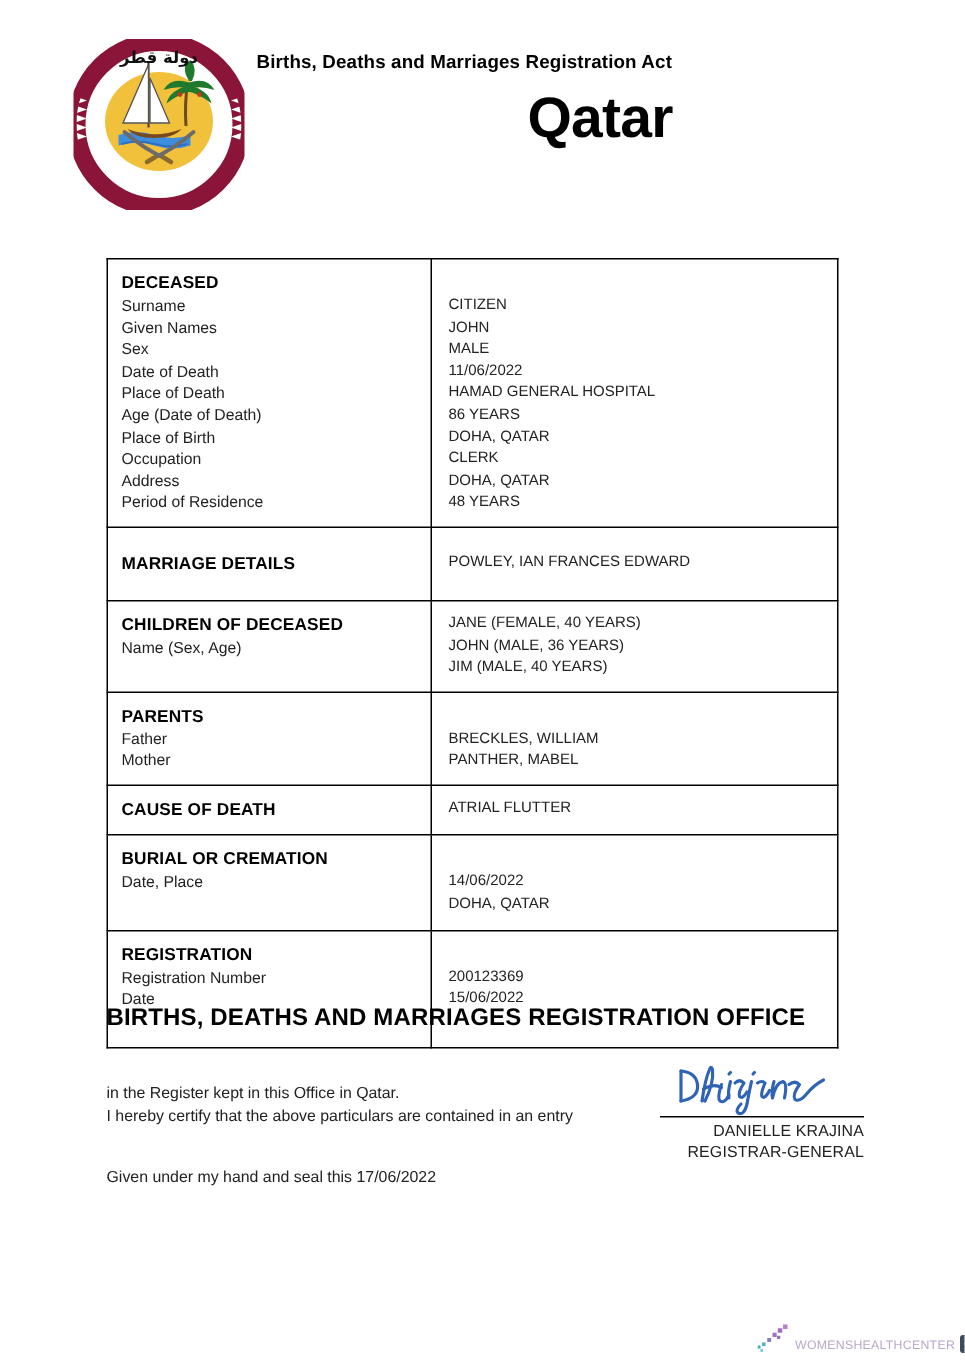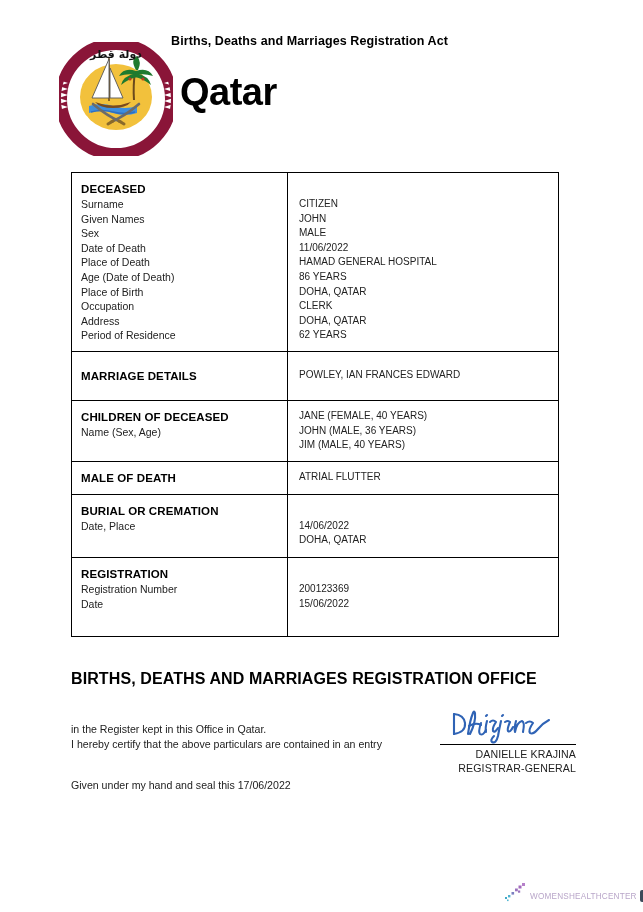--- a/index.html
+++ b/index.html
@@ -17,41 +17,41 @@
     position: relative;
   }
 
   
   .header {
     position: relative;
     height: 168px;
   }
   .emblem {
     position: absolute;
-    left: 59px;
+    left: 49px;
     top: 26px;
     width: 126px;
     height: 114px;
-    margin-top: 16px;
   }
   .act-title {
     position: absolute;
     left: 171px;
     top: 34px;
     font-size: 12.5px;
     font-weight: bold;
     letter-spacing: 0.1px;
     color: #000;
     white-space: nowrap;
   }
   .country-title {
     position: absolute;
     left: 180px;
-    top: 73px;
+    top: 60px;
     width: 440px;
+    text-align: center;
     font-size: 38px;
     font-weight: bold;
     letter-spacing: -0.5px;
     color: #000;
     line-height: 1;
   }
   .doc-title {
     position: absolute;
     left: 70px;
     top: 126px;
@@ -304,21 +304,21 @@
           <div class="val-offset"></div>
           <div class="val-line">CITIZEN</div>
           <div class="val-line">JOHN</div>
           <div class="val-line">MALE</div>
           <div class="val-line">11/06/2022</div>
           <div class="val-line">HAMAD GENERAL HOSPITAL</div>
           <div class="val-line">86 YEARS</div>
           <div class="val-line">DOHA, QATAR</div>
           <div class="val-line">CLERK</div>
           <div class="val-line">DOHA, QATAR</div>
-          <div class="val-line">62 YEARS</div>
+          <div class="val-line">48 YEARS</div>
         </div>
       </td>
     </tr>
 
     <tr>
       <td>
         <div class="cell-inner">
           <div class="spacer-8"></div>
           <div class="sec-head">MARRIAGE DETAILS</div>
           <div class="spacer-8"></div>
@@ -342,25 +342,41 @@
       </td>
       <td>
         <div class="cell-inner value-pad">
           <div class="val-line">JANE (FEMALE, 40 YEARS)</div>
           <div class="val-line">JOHN (MALE, 36 YEARS)</div>
           <div class="val-line">JIM (MALE, 40 YEARS)</div>
         </div>
       </td>
     </tr>
 
-
-    <tr>
-      <td>
-        <div class="cell-inner">
-          <div class="sec-head">MALE OF DEATH</div>
+    <tr>
+      <td>
+        <div class="cell-inner">
+          <div class="sec-head">PARENTS</div>
+          <div class="sub-label">Father</div>
+          <div class="sub-label">Mother</div>
+        </div>
+      </td>
+      <td>
+        <div class="cell-inner value-pad">
+          <div class="val-offset"></div>
+          <div class="val-line">BRECKLES, WILLIAM</div>
+          <div class="val-line">PANTHER, MABEL</div>
+        </div>
+      </td>
+    </tr>
+
+    <tr>
+      <td>
+        <div class="cell-inner">
+          <div class="sec-head">CAUSE OF DEATH</div>
         </div>
       </td>
       <td>
         <div class="cell-inner value-pad">
           <div class="val-line">ATRIAL FLUTTER</div>
         </div>
       </td>
     </tr>
 
     <tr>

